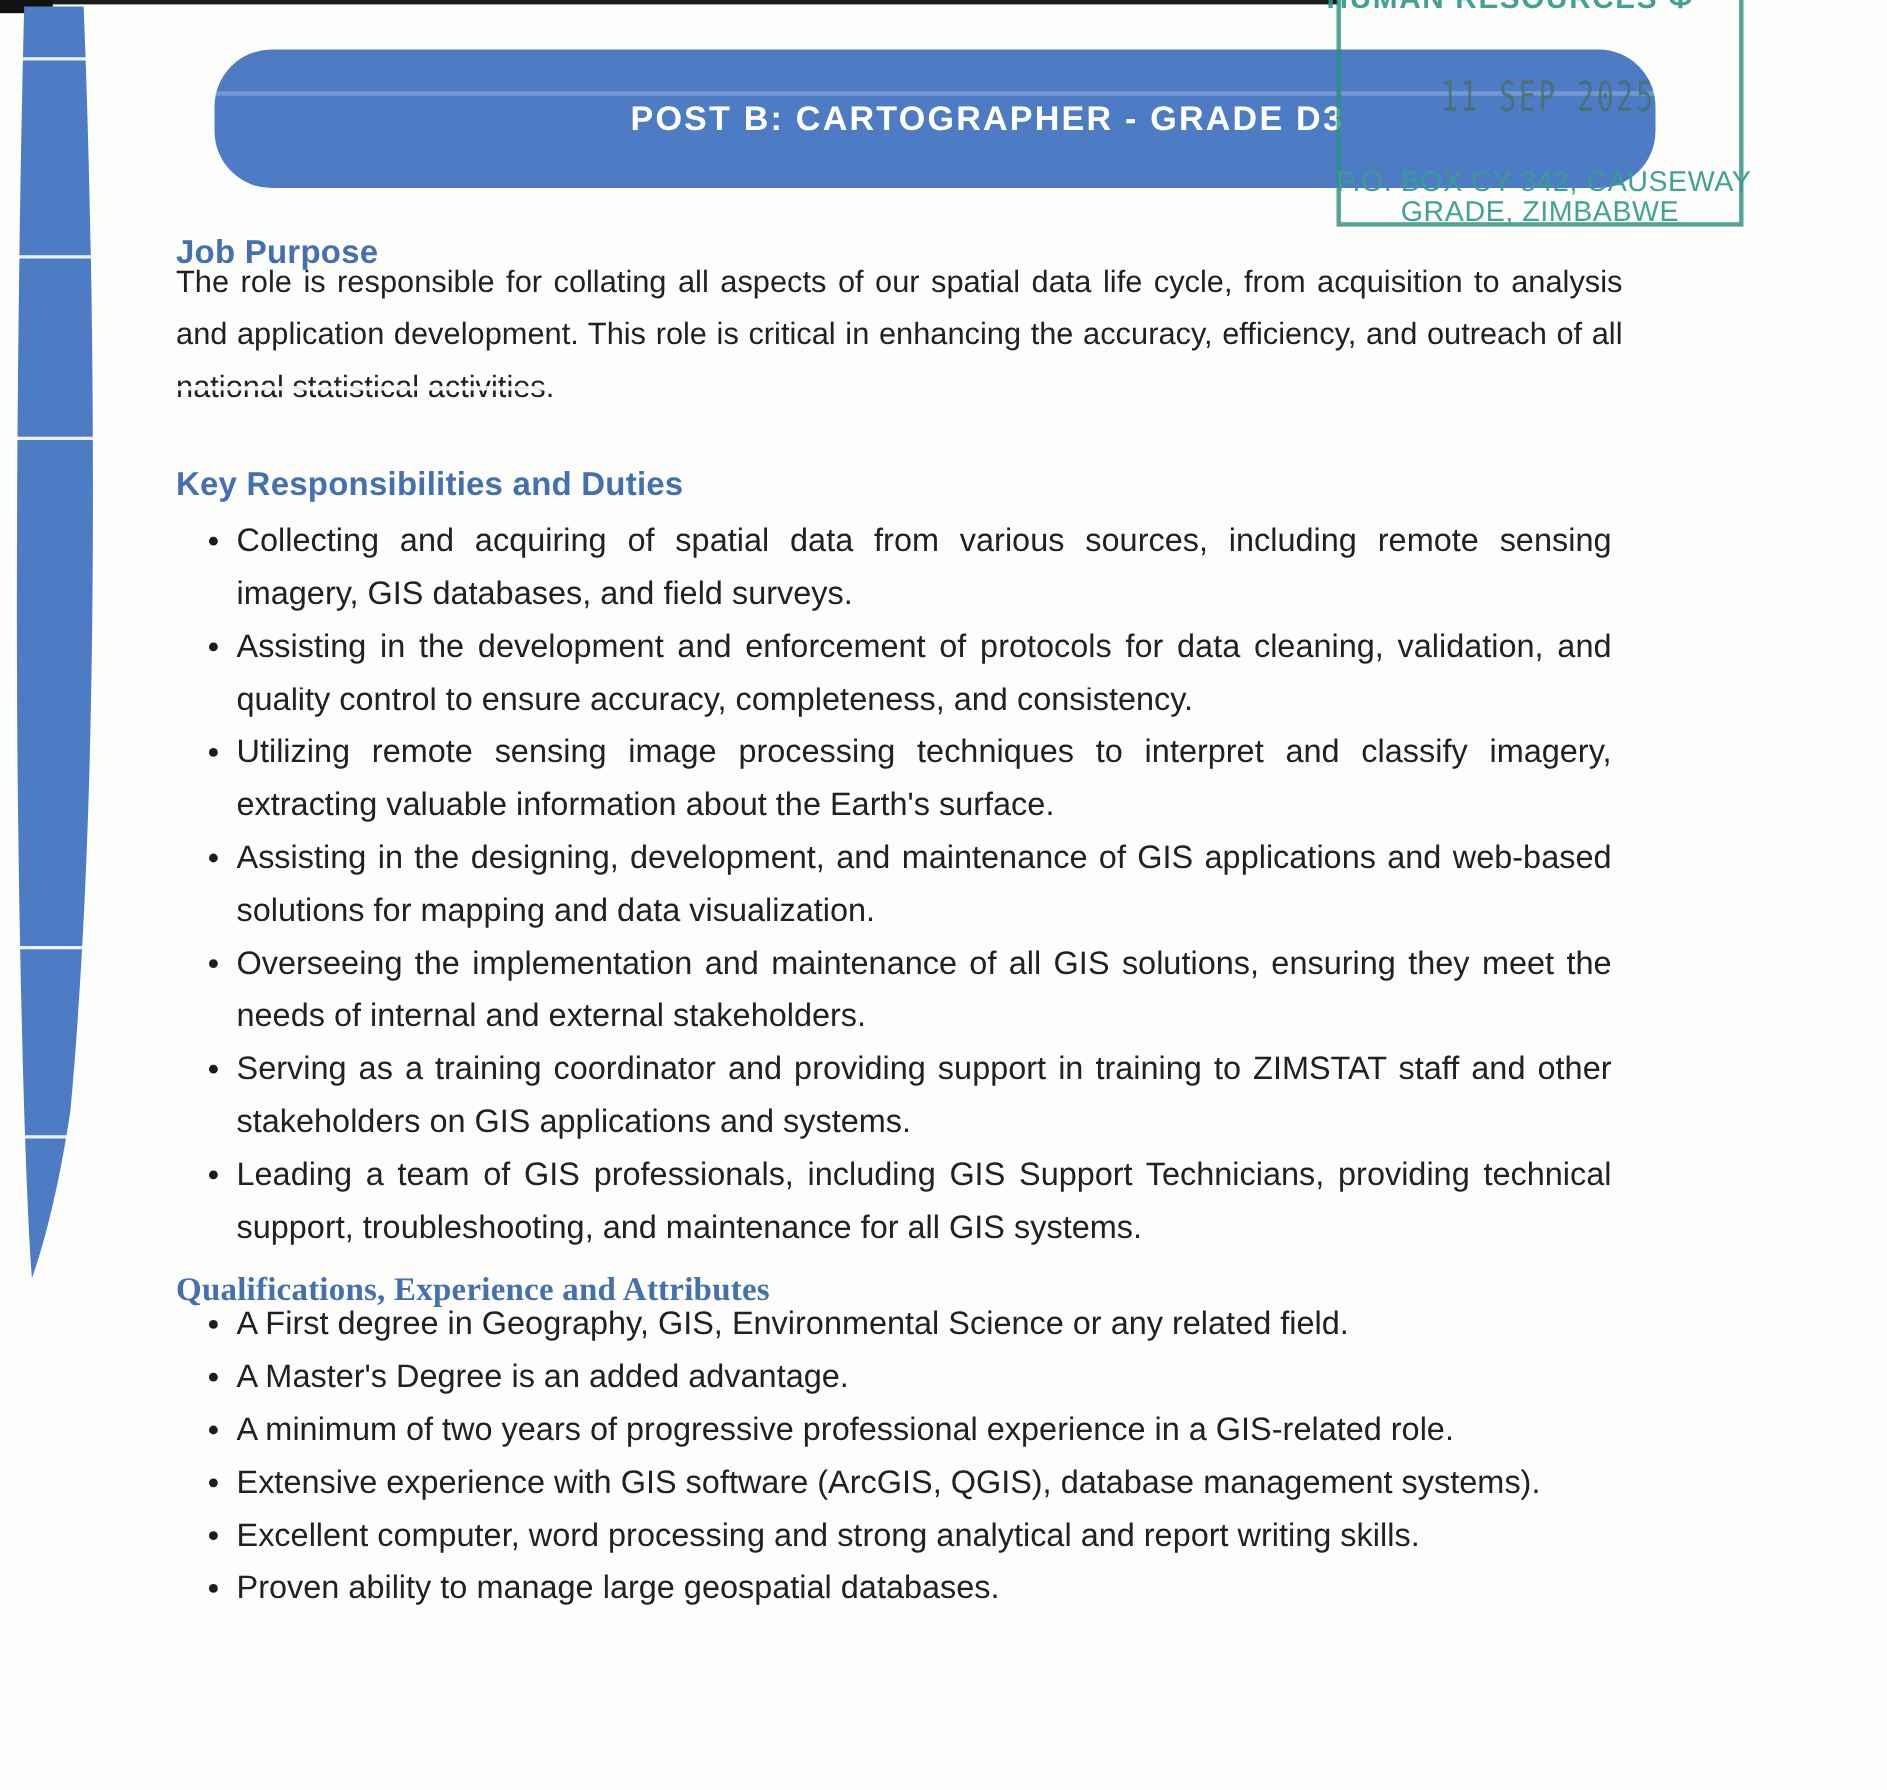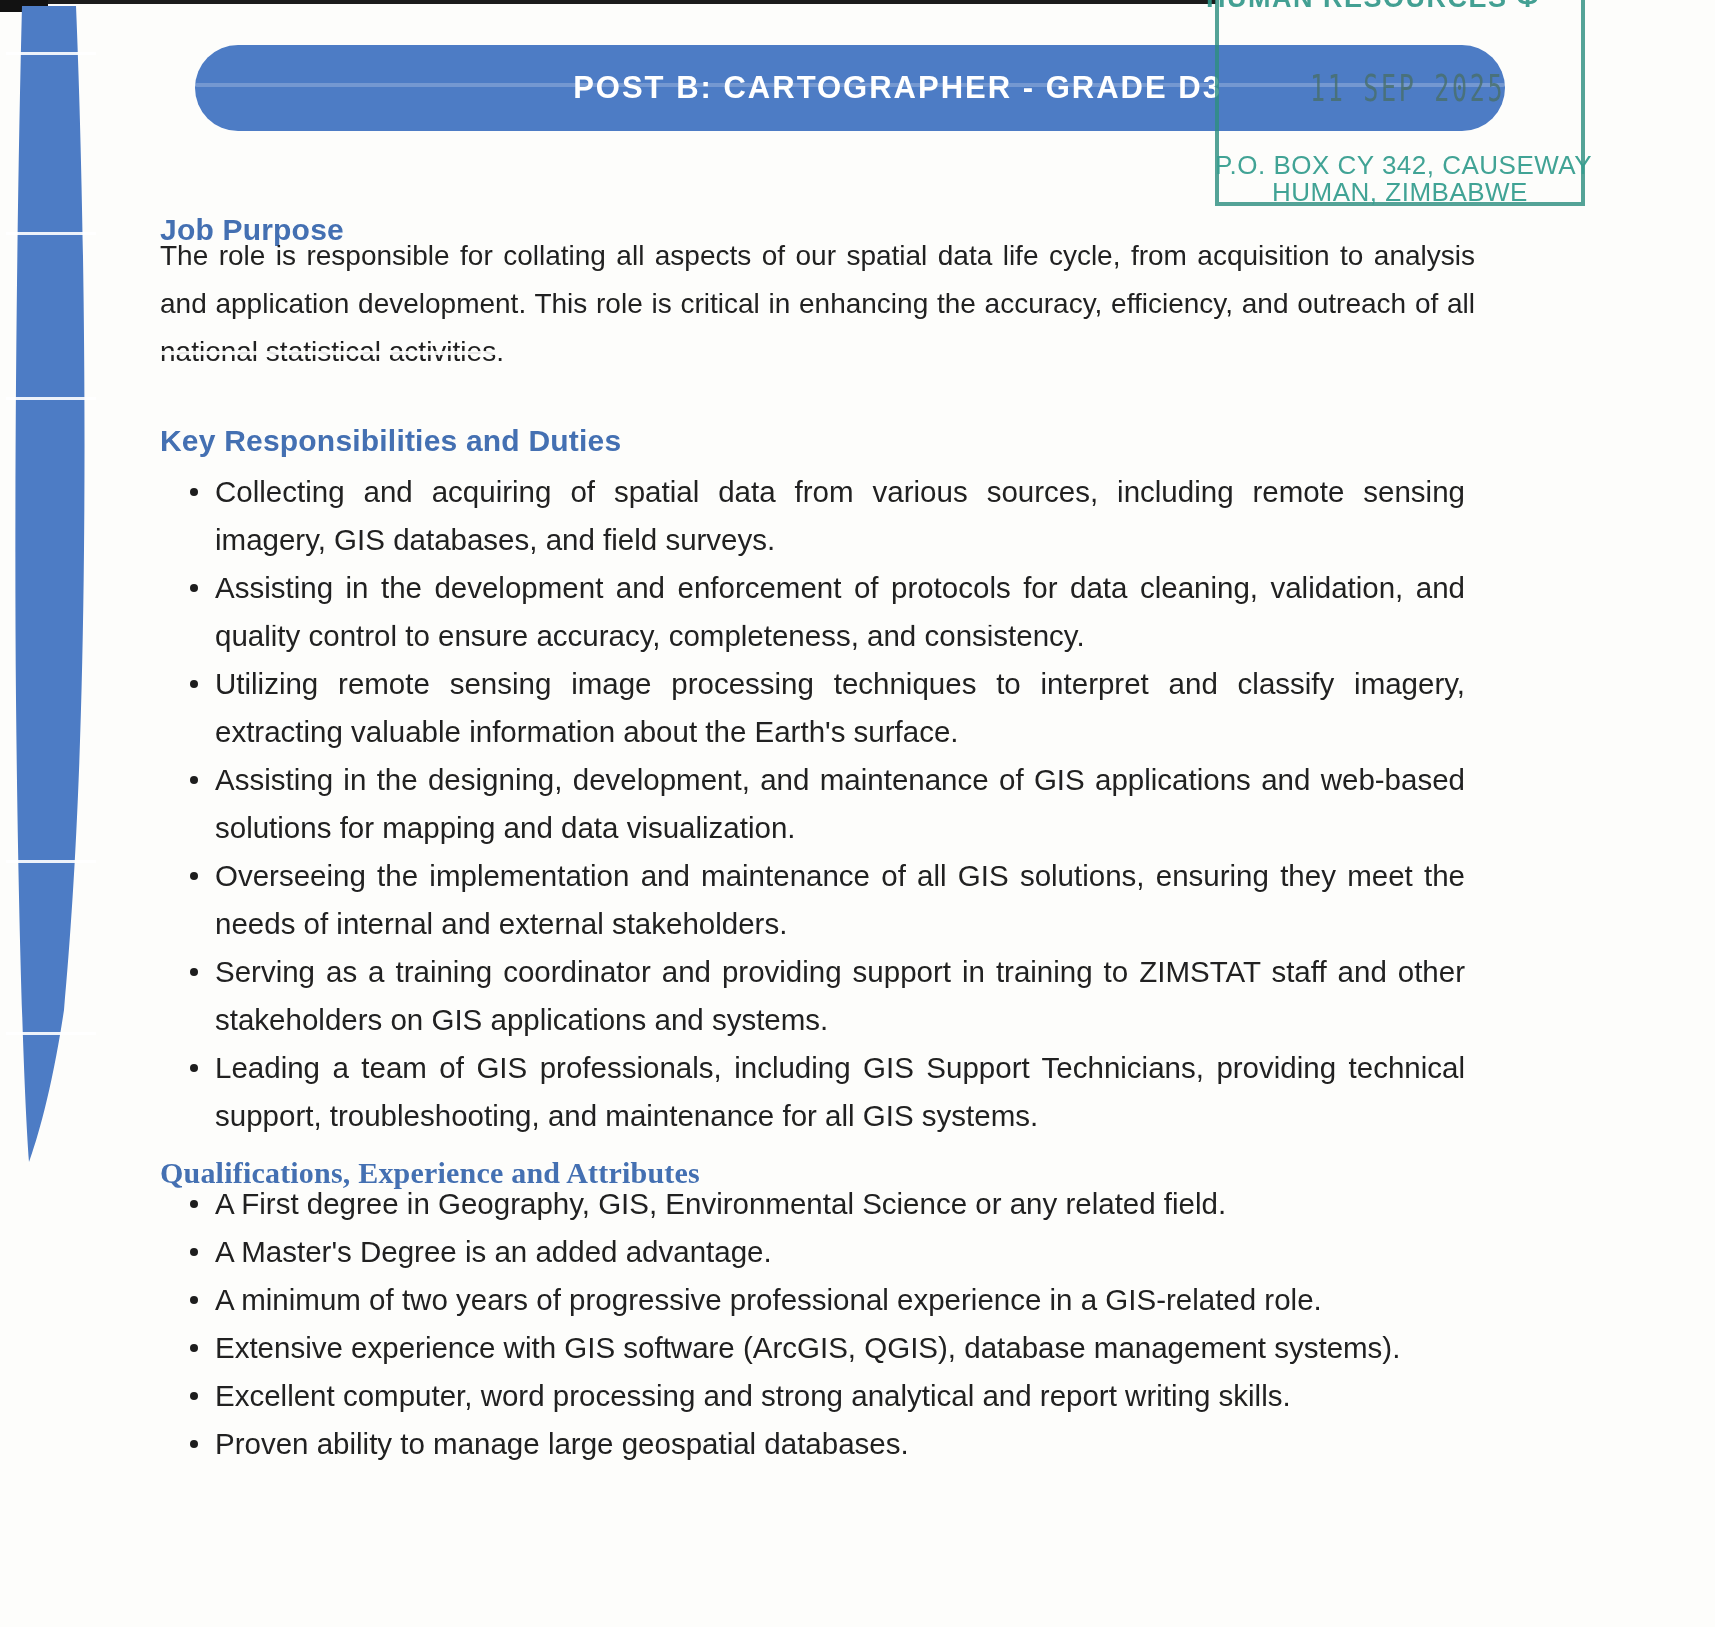--- a/index.html
+++ b/index.html
@@ -14,21 +14,21 @@
   
   .top-edge-line{position:absolute;left:0;top:0;width:1216px;height:4px;background:#1c1c1c;}
   .top-edge-block{position:absolute;left:0;top:0;width:48px;height:12px;background:#121212;}
 
   
   .ribbon{position:absolute;left:0;top:0;width:110px;height:1185px;}
   .ribbon-fold{position:absolute;left:6px;width:90px;height:3px;background:rgba(255,255,255,.9);}
 
   
   .banner{
-    position:absolute;left:195px;top:45px;width:1310px;height:86px;
+    position:absolute;left:195px;top:45px;width:1310px;height:126px;
     background:#4d7cc5;border-radius:52px;
     display:flex;align-items:center;justify-content:center;
     padding-left:95px;box-sizing:border-box;
     z-index:2;
   }
   .banner-streak{position:absolute;left:0;top:38px;width:100%;height:4px;background:rgba(255,255,255,.22);border-radius:2px;}
   .banner-title{
     color:#ffffff;font-size:31px;font-weight:bold;letter-spacing:2px;white-space:nowrap;
   }
 
@@ -110,21 +110,21 @@
 
 <div class="banner">
   <div class="banner-streak"></div>
   <span class="banner-title">POST B: CARTOGRAPHER - GRADE D3</span>
 </div>
 
 <div class="stamp-box"></div>
 <div class="stamp-top-text">HUMAN RESOURCES Φ</div>
 <div class="stamp-date">11 SEP 2025</div>
 <div class="stamp-addr1">P.O. BOX CY 342, CAUSEWAY</div>
-<div class="stamp-addr2">HUMAN, ZIMBABWE</div>
+<div class="stamp-addr2">GRADE, ZIMBABWE</div>
 
 <div class="sec-heading h-jp">Job Purpose</div>
 <div class="para">The role is responsible for collating all aspects of our spatial data life cycle, from acquisition to analysis and application development. This role is critical in enhancing the accuracy, efficiency, and outreach of all national statistical activities.</div>
 
 <div class="sec-heading h-kr">Key Responsibilities and Duties</div>
 <ul class="blist kr-list">
   <li>Collecting and acquiring of spatial data from various sources, including remote sensing imagery, GIS databases, and field surveys.</li>
   <li>Assisting in the development and enforcement of protocols for data cleaning, validation, and quality control to ensure accuracy, completeness, and consistency.</li>
   <li>Utilizing remote sensing image processing techniques to interpret and classify imagery, extracting valuable information about the Earth's surface.</li>
   <li>Assisting in the designing, development, and maintenance of GIS applications and web-based solutions for mapping and data visualization.</li>

